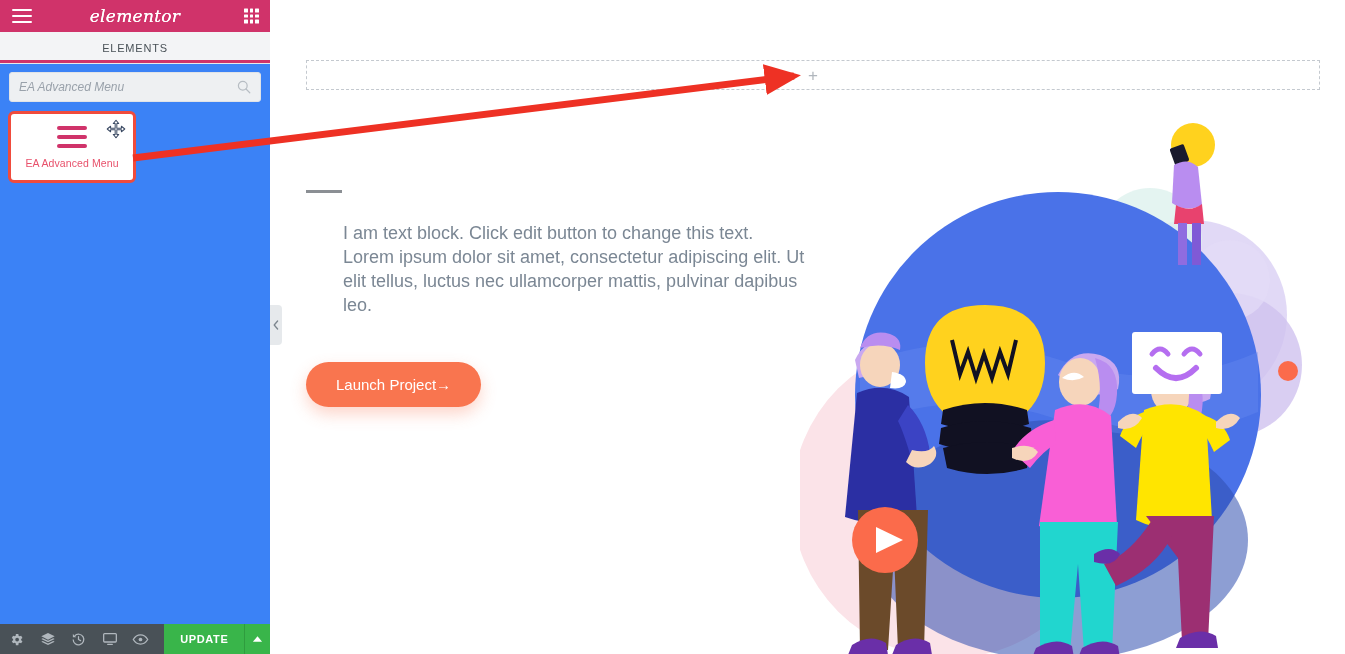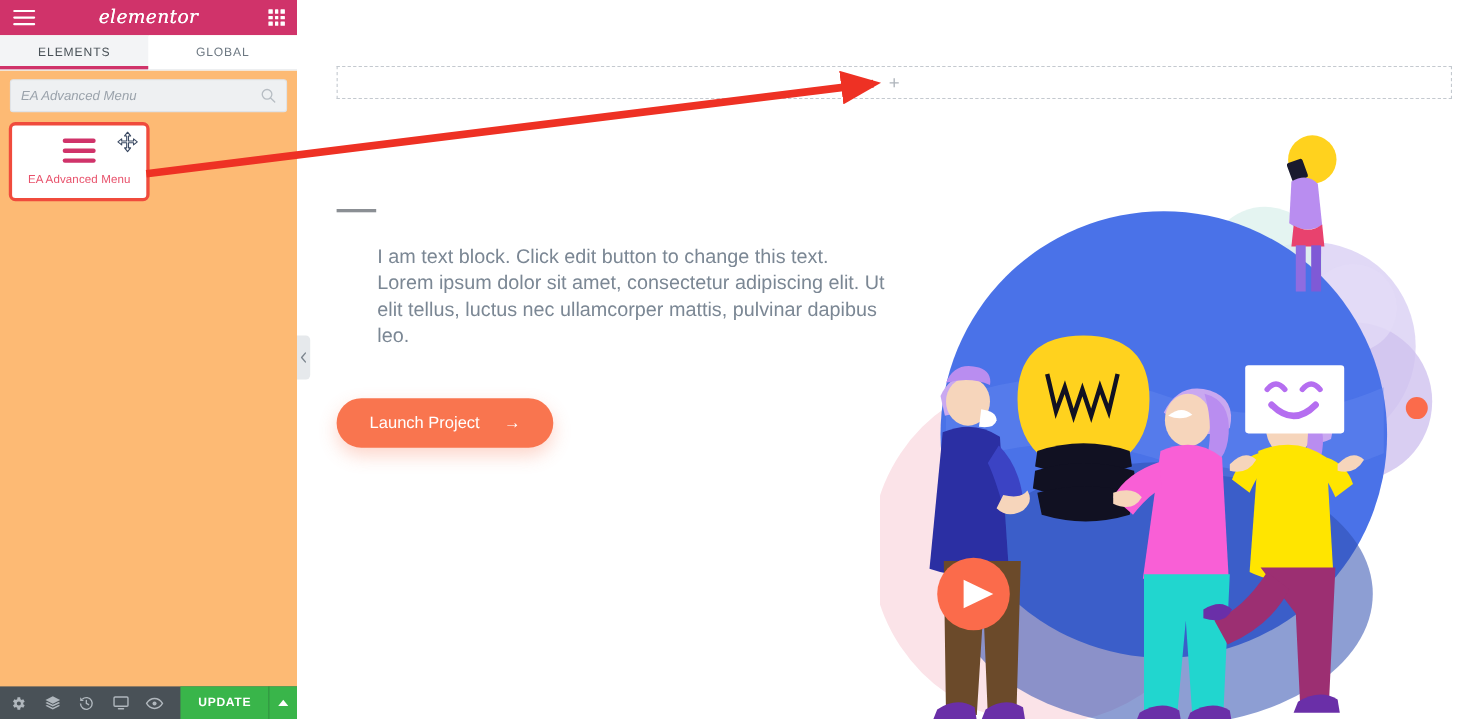--- a/index.html
+++ b/index.html
@@ -6,21 +6,21 @@
   html,body { width:1345px; height:654px; overflow:hidden; }
   body {
     font-family:"Liberation Sans", sans-serif;
     background:#ffffff;
     position:relative;
   }
 
   
   #panel {
     position:absolute; left:0; top:0; width:270px; height:654px;
-    background:#fdba74;
+    background:#3b82f6;
     display:flex; flex-direction:column;
     z-index:5;
   }
   #panel-header {
     height:32px; background:#d0336a; position:relative;
     display:flex; align-items:center;
   }
   .hamburger-ico {
     position:absolute; left:12px; top:50%; transform:translateY(-50%);
     width:20px; height:14px; display:flex; flex-direction:column;
@@ -128,21 +128,21 @@
   #hero-rule { width:36px; height:3px; background:#8b8f94; margin-bottom:22px; }
   #hero-title {
     font-size:36px; line-height:46px; color:#14141e;
     font-weight:normal; letter-spacing:-.2px;
   }
   #hero-text {
     margin-top:28px; font-size:18px; line-height:24px;
     color:#7b8794; max-width:480px;margin-left:37px;
   }
   #cta-btn {
-    margin-top:45px; display:inline-flex; align-items:center; gap:22px;
+    margin-top:45px; display:inline-flex; align-items:center; 
     background:#f9754f; color:#fff; border-radius:30px;
     padding:14px 30px; font-size:15px; cursor:pointer;
     box-shadow:0 7px 16px rgba(249,117,79,.30);
   }
   #cta-arrow { font-size:15px; line-height:1; }
 
   
   #illo { position:absolute; left:530px; top:110px; width:520px; height:545px; }
   #illo svg { display:block; }
 
@@ -171,23 +171,20 @@
         <span></span>
       <span></span>
         <span></span>
         <span></span>
     </div>
   </div>
 
   <div id="tabs">
     <div class="tab active">
       <span>ELEMENTS</span>
-    </div>
-    <div class="tab">
-      <span>GLOBAL</span>
     </div>
   </div>
 
   <div id="search-wrap">
     <div id="search-box">
       <input id="search-input" type="text" value="EA Advanced Menu" placeholder="Search Widget..." style="">
       <svg class="search-ico" viewBox="0 0 16 16">
         <circle cx="6.6" cy="6.6" r="5" fill="none" stroke="#8b949e" stroke-width="1.4"></circle>
         <line x1="10.3" y1="10.3" x2="14.6" y2="14.6" stroke="#8b949e" stroke-width="1.4" stroke-linecap="round"></line>
       </svg>

